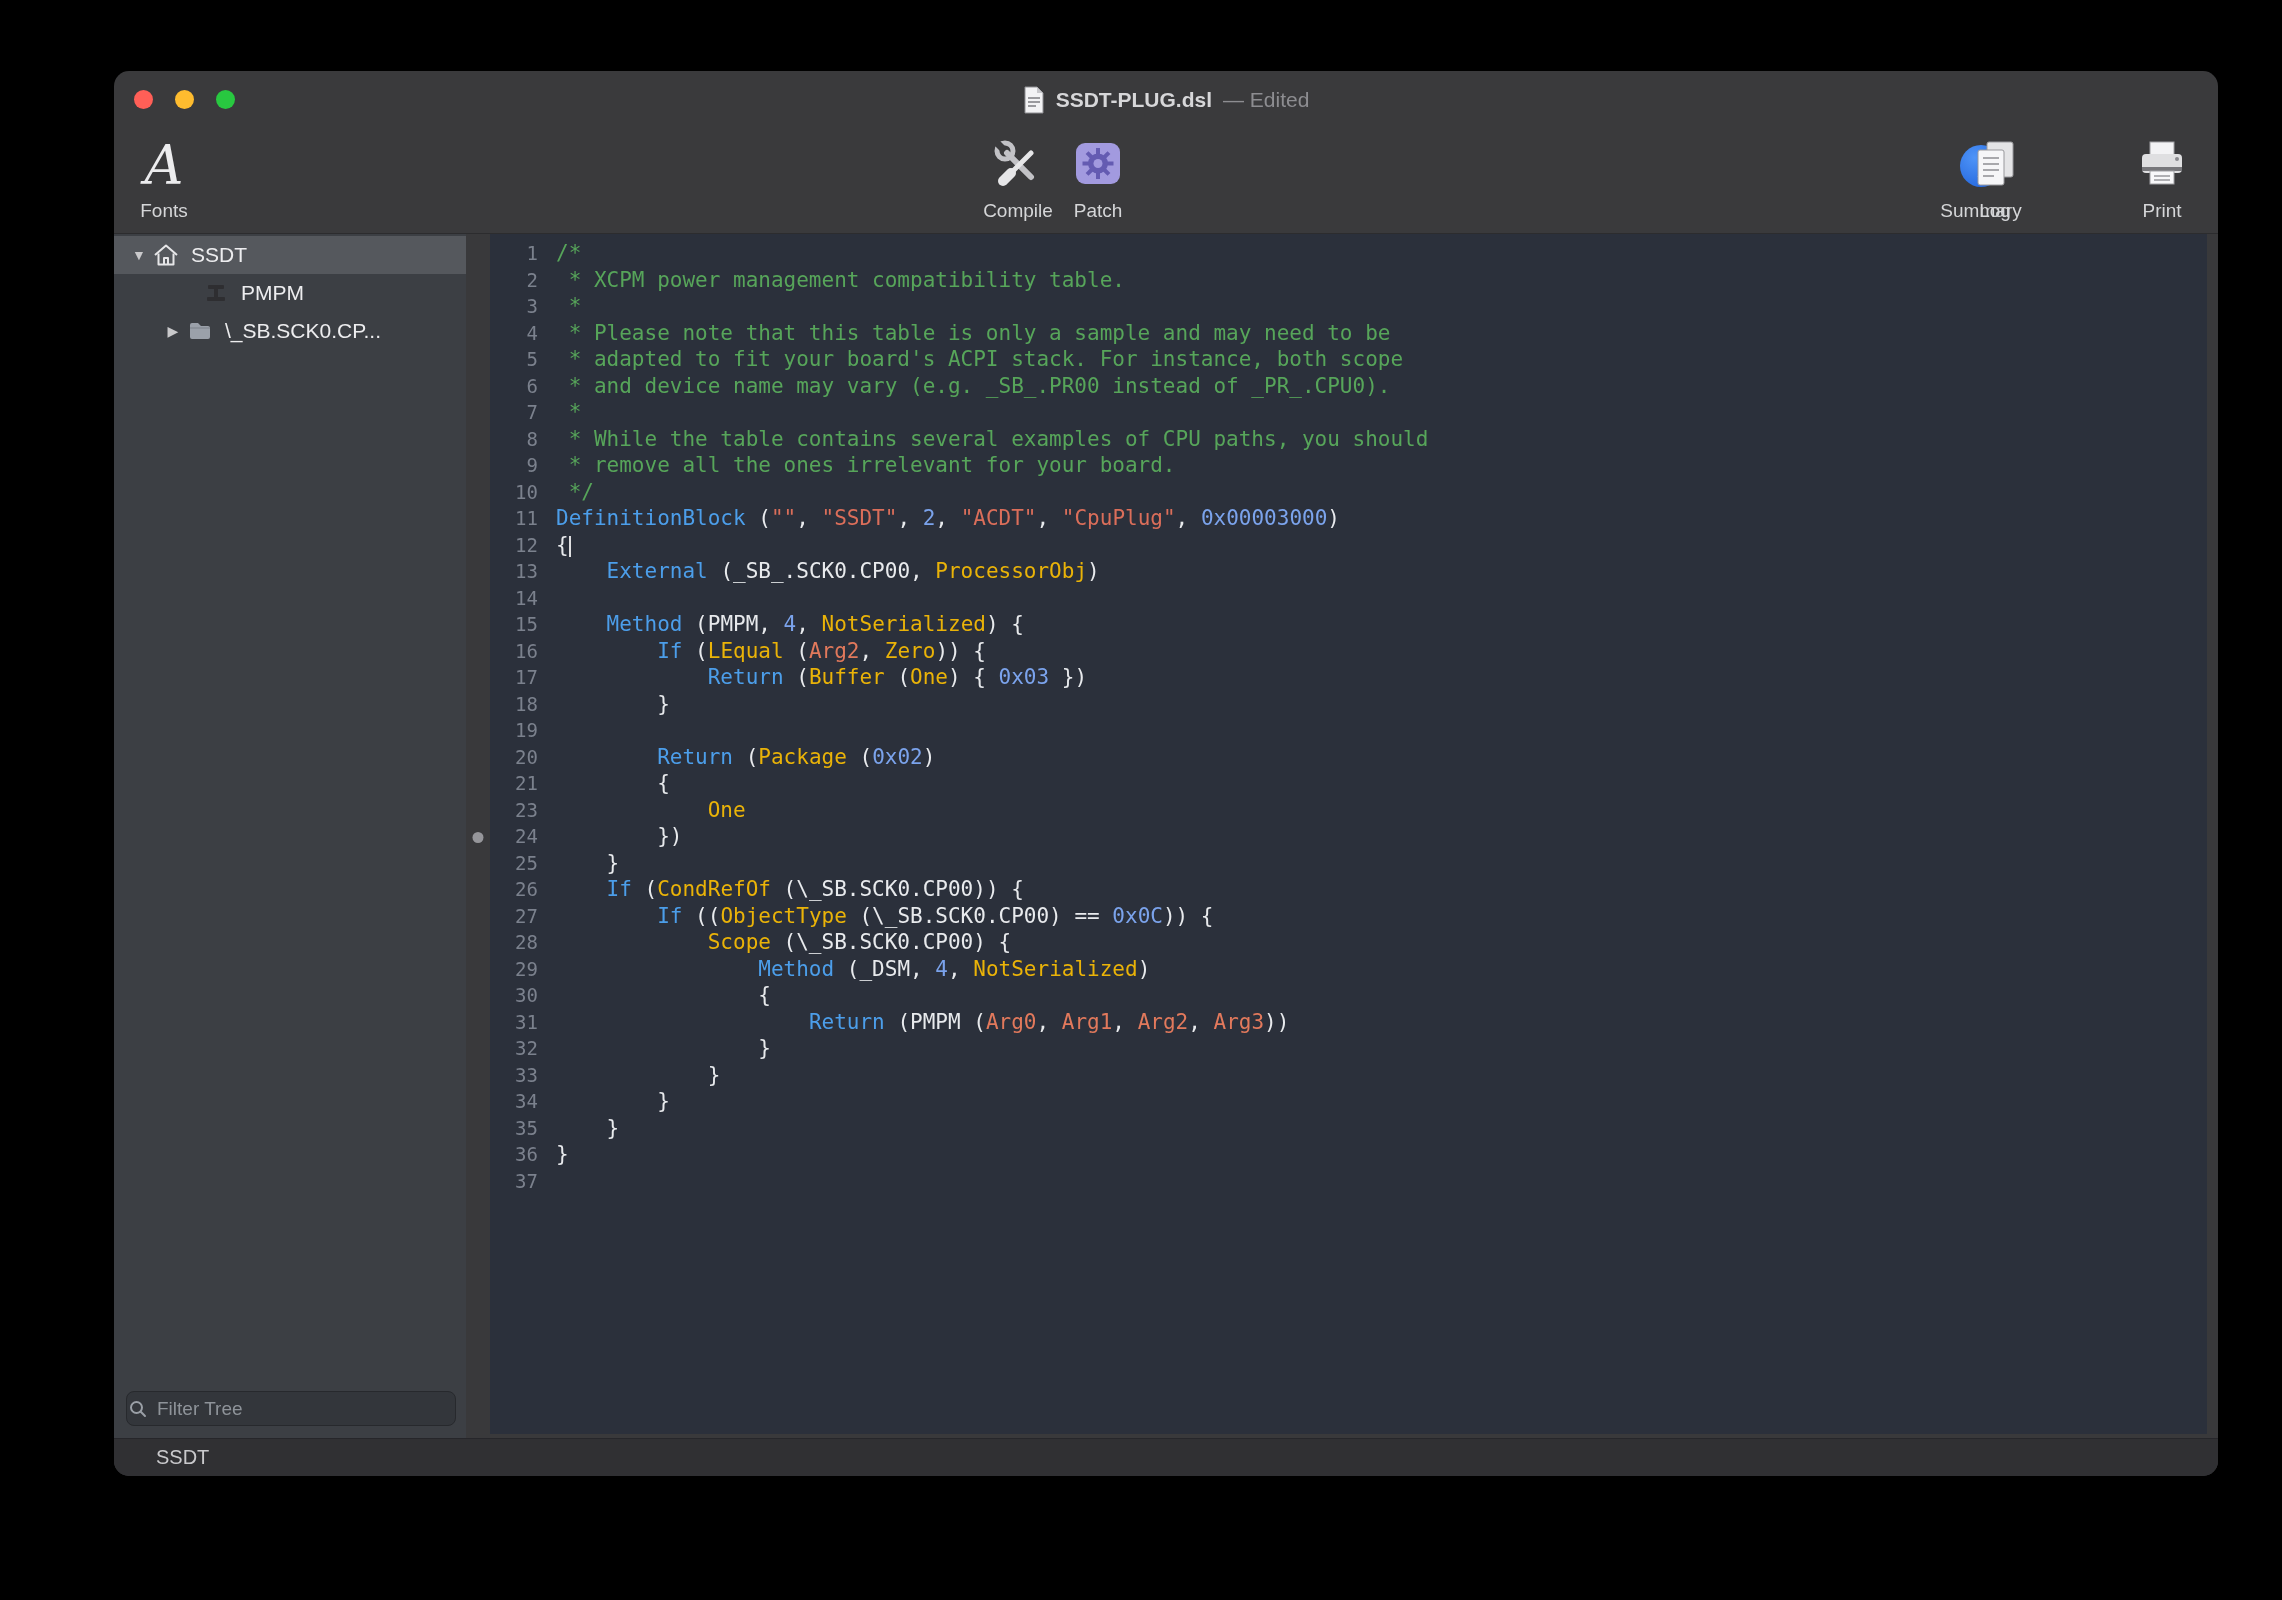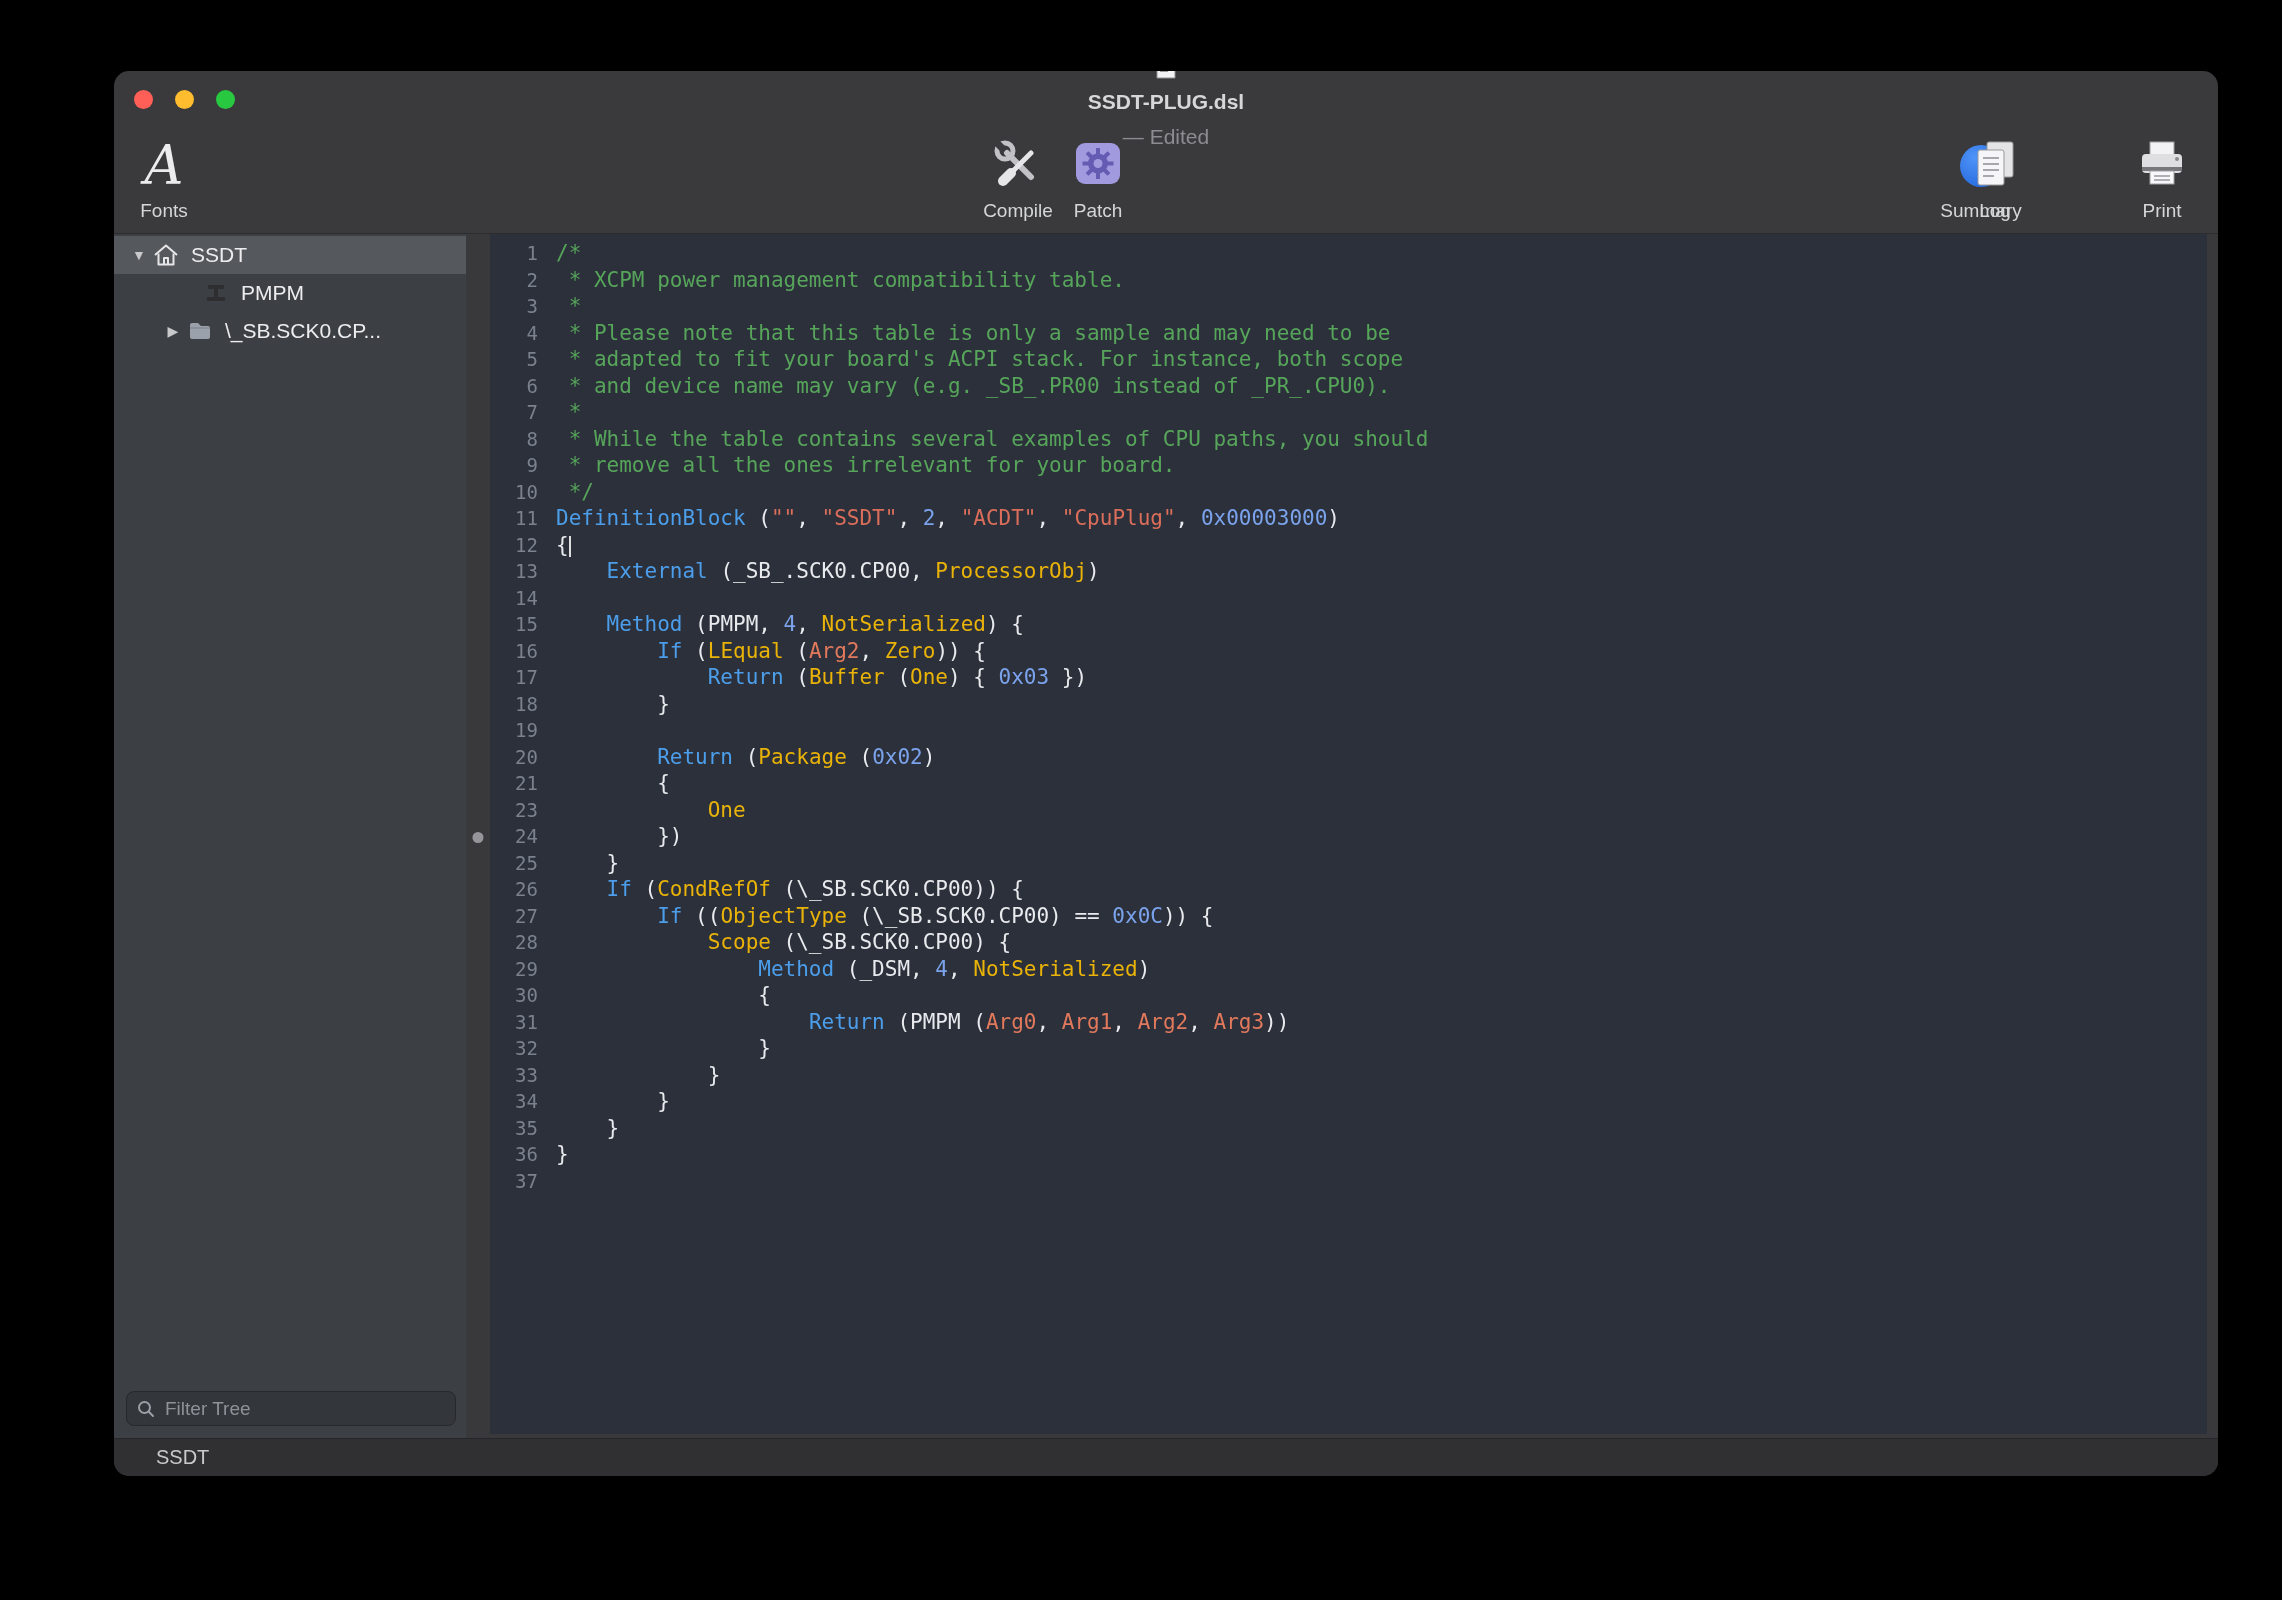--- a/index.html
+++ b/index.html
@@ -10,21 +10,21 @@
   .window{
     position:absolute;left:114px;top:71px;width:2104px;height:1405px;
     background:#3A3A3C;border-radius:15px;overflow:hidden;
     display:flex;flex-direction:column;
     box-shadow:0 34px 80px rgba(0,0,0,.6);
   }
   
   .titlebar{height:58px;position:relative;flex:0 0 auto;}
   .traffic{position:absolute;top:19px;left:20px;display:flex;gap:22px;}
   .light{width:19px;height:19px;border-radius:50%;display:inline-block;}
-  .title-wrap{position:absolute;left:0;right:0;top:0;height:58px;display:flex;align-items:center;justify-content:center;gap:11px;flex-direction:column;}
+  .title-wrap{position:absolute;left:0;right:0;top:0;height:58px;display:flex;align-items:center;justify-content:center;gap:11px;}
   .title{font-size:21px;font-weight:600;color:#D7D7D9;}
   .edited{font-size:21px;color:#8D8D91;text-align:center;}
   .doc-icon{display:flex;align-items:center;}
   
   .toolbar{height:104px;position:relative;flex:0 0 auto;}
   .tool{position:absolute;top:4px;transform:translateX(-50%);display:flex;flex-direction:column;align-items:center;width:150px;cursor:default;}
   .icon-box{height:66px;display:flex;align-items:center;justify-content:center;}
   .tool-label{font-size:19px;color:#D5D6D8;line-height:1;margin-top:2px;}
   .fonts-a{font-family:"DejaVu Serif", serif;font-style:italic;font-size:54px;line-height:1;color:#ECECEE;}
   .info-circle{
@@ -36,21 +36,21 @@
   
   .content{flex:1;display:flex;min-height:0;border-top:1px solid #2C2C2E;position:relative;}
   .sidebar{width:352px;flex:0 0 auto;background:#3C3F44;display:flex;flex-direction:column;min-height:0;}
   .tree{flex:1;padding-top:2px;overflow:hidden;}
   .tree-row{height:38px;display:flex;align-items:center;font-size:21px;color:#EDEDEF;}
   .tree-row.selected{background:#55585D;}
   .disclosure{width:22px;flex:0 0 auto;text-align:center;color:#C9C9CB;font-size:14px;}
   .tree-icon{width:32px;flex:0 0 auto;display:flex;justify-content:center;align-items:center;margin-right:9px;}
   .tree-label{white-space:nowrap;overflow:hidden;text-overflow:ellipsis;}
   .filter-wrap{padding:0 10px 12px 12px;flex:0 0 auto;}
-  .filter{height:33px;background:#33363B;border:1px solid #27292D;border-radius:8px;display:flex;align-items:center;padding:0 10px;gap:8px;}
+  .filter{height:33px;background:#33363B;border:1px solid #27292D;border-radius:8px;display:flex;align-items:center;padding:0 2px;gap:8px;}
   .filter input{background:transparent;border:none;outline:none;color:#E2E2E4;font-size:19px;width:100%;font-family:"Liberation Sans",sans-serif;}
   .filter input::placeholder{color:#8E9399;}
   .splitter{width:24px;flex:0 0 auto;background:#39393B;position:relative;}
   .splitter-dot{position:absolute;left:50%;top:598px;transform:translateX(-50%);width:11px;height:11px;border-radius:50%;background:#96969A;}
   .editor-wrap{flex:1;min-width:0;background:#39393B;padding:0 11px 4px 0;box-sizing:border-box;display:flex;}
   .editor{flex:1;background:#2B303B;overflow:hidden;padding-top:6px;cursor:text;}
   
   .code-line{display:flex;height:26.5px;line-height:26.5px;font-family:"DejaVu Sans Mono", monospace;font-size:21px;}
   .ln{flex:0 0 48px;text-align:right;padding-right:18px;color:#7B818D;font-size:19px;}
   .code-text{white-space:pre;}

